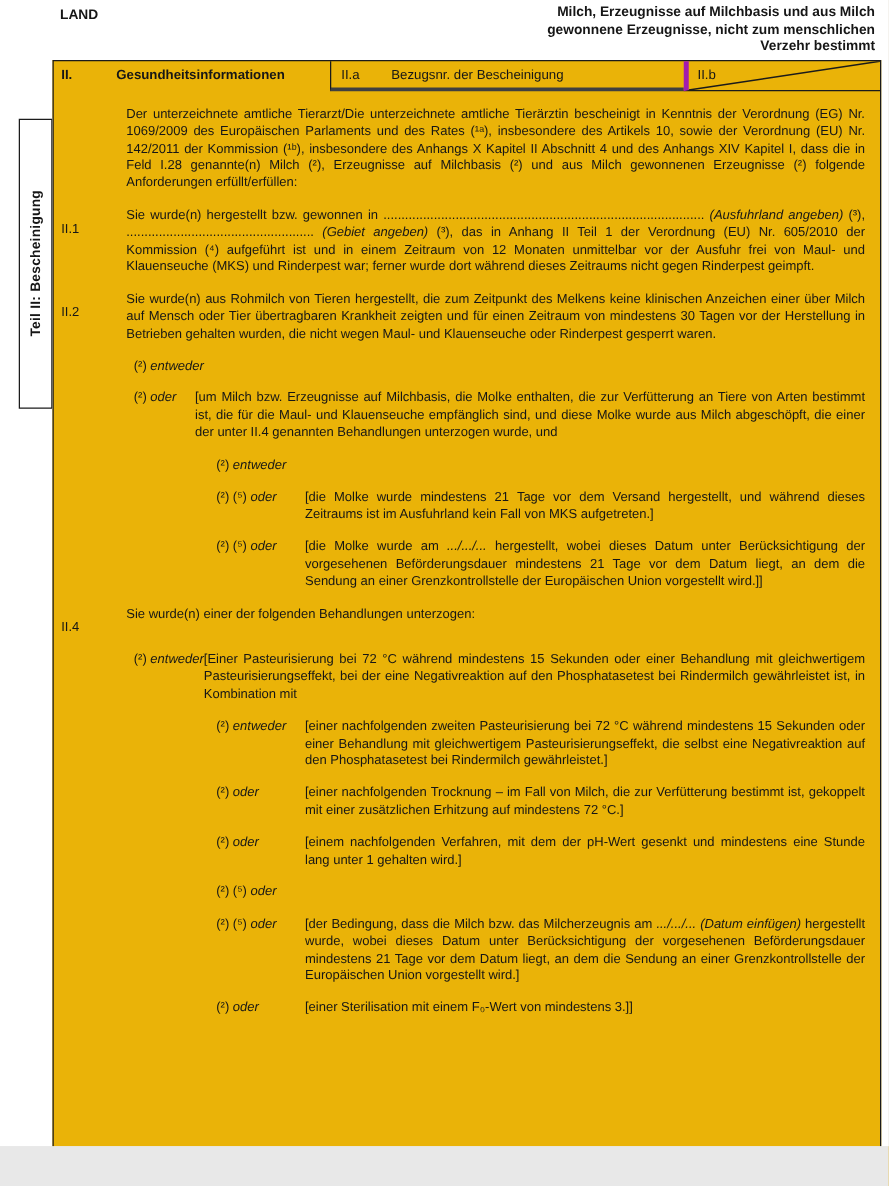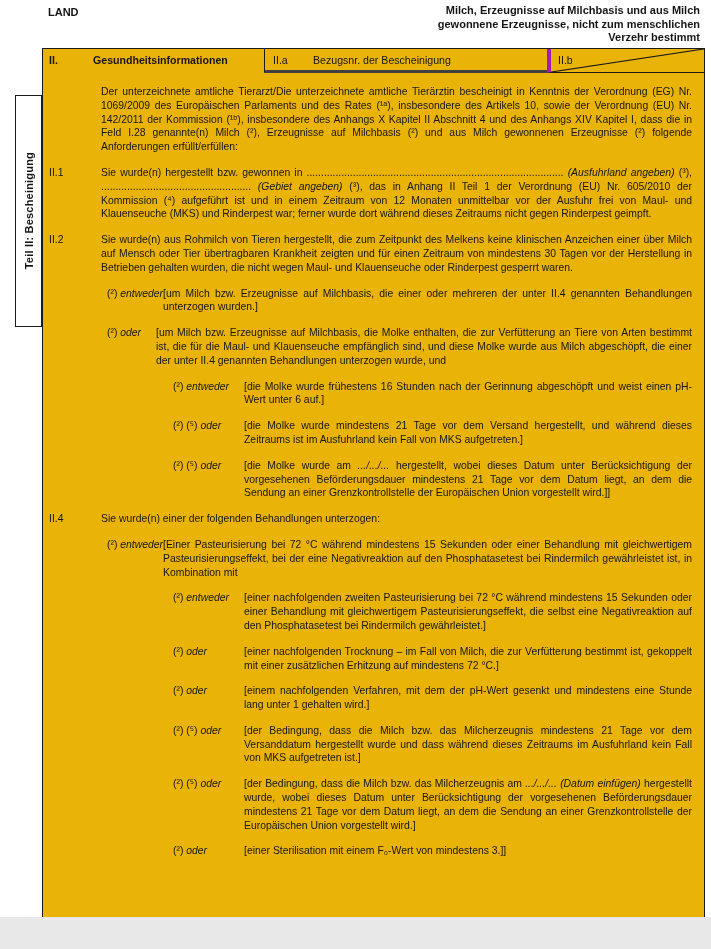--- a/index.html
+++ b/index.html
@@ -44,21 +44,21 @@
   .hc-b .hnum { width:40px; }
   .hc-c {
     flex:1; border-left:4px solid #a21caf; border-bottom:1px solid #1b1b1b;
     position:relative; padding-left:7px;
   }
   .hc-c .hnum { position:relative; z-index:1; }
   .diag { position:absolute; left:0; top:0; width:100%; height:100%; }
   
   .tbody { padding-top:12px; font-size:10.4px; line-height:13.8px; }
   .row { display:flex; margin-bottom:12px; padding-right:12px; box-sizing:border-box; }
-  .num { flex:0 0 58px; padding-left:6px; box-sizing:border-box; }
+  .num { flex:0 0 58px; padding-left:6px; box-sizing:border-box;margin-top:11px; }
   .ptext { flex:1; text-align:justify; }
   .row.c1 { padding-left:64px; }
   .row.c2 { padding-left:130px; }
   .clabel { flex:0 0 49px; white-space:nowrap; }
   .row.c2 .clabel { flex:0 0 71px; }
   .cword { font-style:italic;margin-top:12px; }
   .ctext { flex:1; text-align:justify; }
   .it { font-style:italic; }
 </style>
 </head>
@@ -112,37 +112,35 @@
     <span class="num">II.2</span>
     <span class="ptext"><span>Sie wurde(n) aus Rohmilch von Tieren hergestellt, die zum Zeitpunkt des Melkens keine klinischen Anzeichen einer über Milch auf Mensch oder Tier übertragbaren Krankheit zeigten und für einen Zeitraum von mindestens 30 Tagen vor der Herstellung in Betrieben gehalten wurden, die nicht wegen Maul- und Klauenseuche oder Rinderpest gesperrt waren.</span></span>
   </div>
 
 
   <div class="row c1">
     <span class="clabel">
       <span>(²)</span>
       <span class="cword">entweder</span>
     </span>
-    <span class="ctext"><span>[um Milch bzw. Erzeugnisse auf Milchbasis, die einer oder mehreren der unter II.4 genannten Behandlungen unterzogen wurden.]</span></span>
   </div>
 
   <div class="row c1">
     <span class="clabel">
       <span>(²)</span>
       <span class="cword">oder</span>
     </span>
     <span class="ctext"><span>[um Milch bzw. Erzeugnisse auf Milchbasis, die Molke enthalten, die zur Verfütterung an Tiere von Arten bestimmt ist, die für die Maul- und Klauenseuche empfänglich sind, und diese Molke wurde aus Milch abgeschöpft, die einer der unter II.4 genannten Behandlungen unterzogen wurde, und</span></span>
   </div>
 
   <div class="row c2">
     <span class="clabel">
       <span>(²)</span>
       <span class="cword">entweder</span>
     </span>
-    <span class="ctext"><span>[die Molke wurde frühestens 16 Stunden nach der Gerinnung abgeschöpft und weist einen pH-Wert unter 6 auf.]</span></span>
   </div>
 
   <div class="row c2">
     <span class="clabel">
       <span>(²) (⁵)</span>
       <span class="cword">oder</span>
     </span>
     <span class="ctext"><span>[die Molke wurde mindestens 21 Tage vor dem Versand hergestellt, und während dieses Zeitraums ist im Ausfuhrland kein Fall von MKS aufgetreten.]</span></span>
   </div>
 
@@ -189,21 +187,20 @@
       <span class="cword">oder</span>
     </span>
     <span class="ctext"><span>[einem nachfolgenden Verfahren, mit dem der pH-Wert gesenkt und mindestens eine Stunde lang unter 1 gehalten wird.]</span></span>
   </div>
 
   <div class="row c2">
     <span class="clabel">
       <span>(²) (⁵)</span>
       <span class="cword">oder</span>
     </span>
-    <span class="ctext"><span>[der Bedingung, dass die Milch bzw. das Milcherzeugnis mindestens 21 Tage vor dem Versanddatum hergestellt wurde und dass während dieses Zeitraums im Ausfuhrland kein Fall von MKS aufgetreten ist.]</span></span>
   </div>
 
   <div class="row c2">
     <span class="clabel">
       <span>(²) (⁵)</span>
       <span class="cword">oder</span>
     </span>
     <span class="ctext"><span>[der Bedingung, dass die Milch bzw. das Milcherzeugnis am </span><span class="it">.../.../...</span><span> </span><span class="it">(Datum einfügen)</span><span> hergestellt wurde, wobei dieses Datum unter Berücksichtigung der vorgesehenen Beförderungsdauer mindestens 21 Tage vor dem Datum liegt, an dem die Sendung an einer Grenzkontrollstelle der Europäischen Union vorgestellt wird.]</span></span>
   </div>
 

